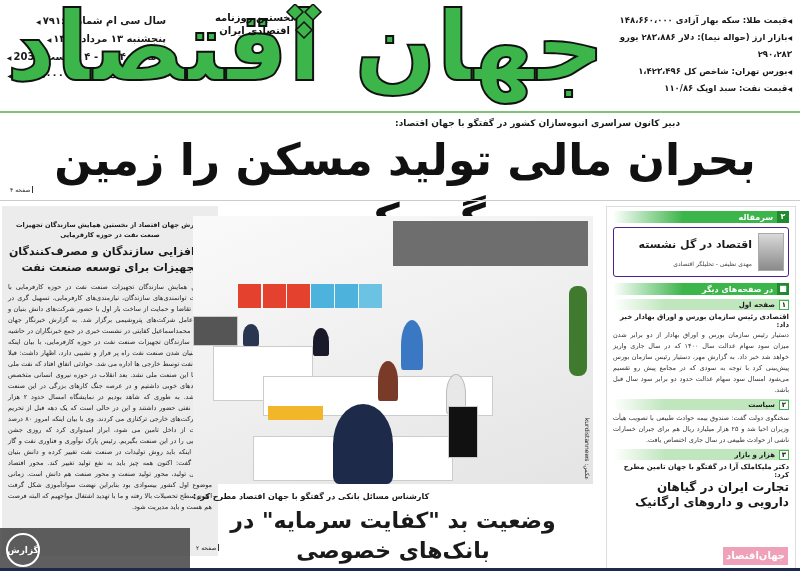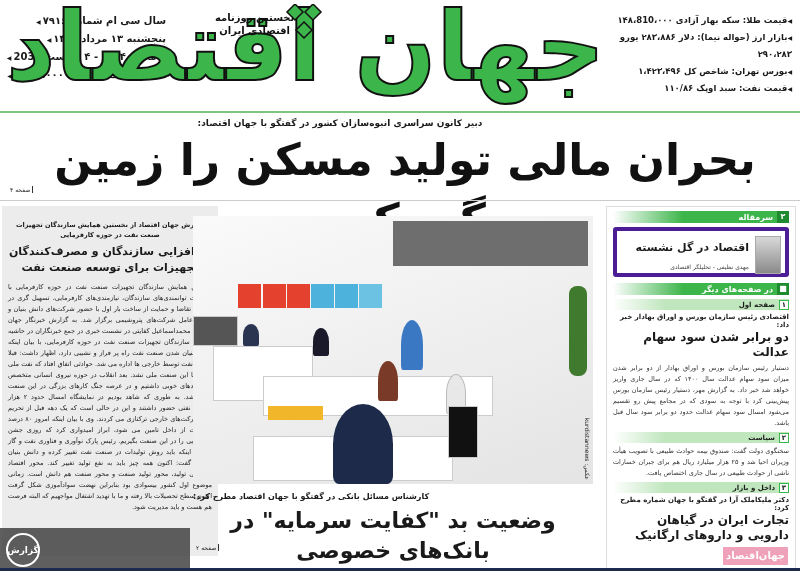--- a/index.html
+++ b/index.html
@@ -12,31 +12,31 @@
   .right-info { position: absolute; right: 8px; top: 12px; width: 190px; font-size: 8.5px; font-weight: bold; line-height: 17px; text-align: right; }
   .right-info div::before { content: "\25C0 "; font-size: 6px; }
 
   .logo { position: absolute; left: 175px; top: 0; width: 430px; height: 98px; }
   .logo-text { position: absolute; right: 0; top: -8px; font-family: "DejaVu Sans", sans-serif; font-size: 96px; font-weight: bold; color: #3cb54a; -webkit-text-stroke: 2px #111; letter-spacing: -6px; line-height: 110px; white-space: nowrap; }
   .logo-tagline { position: absolute; left: 40px; top: 11px; font-size: 10px; font-weight: bold; line-height: 13px; text-align: center; color: #111; }
   .diamonds { position: absolute; left: 110px; top: 4px; width: 40px; height: 36px; }
 
   .top-rule { position: absolute; top: 111px; left: 0; width: 800px; height: 2px; background: #7dc57a; }
 
-  .kicker-main { position: absolute; top: 118px; left: 0; width: 680px; text-align: center; font-size: 9px; font-weight: bold; }
+  .kicker-main { position: absolute; top: 118px; left: 0; width: 680px; text-align: right; font-size: 9px; font-weight: bold; }
   .headline-main { position: absolute; top: 130px; left: 40px; width: 730px; text-align: center; font-size: 44px; font-weight: bold; color: #111; line-height: 60px; letter-spacing: -1px; }
   .page-ref-main { position: absolute; left: 10px; top: 186px; font-size: 6px; border-right: 1px solid #333; padding-right: 2px; }
 
   .divider-h { position: absolute; top: 200px; left: 0; width: 800px; height: 1px; background: #ccc; }
 
   
   .right-col { position: absolute; top: 206px; right: 4px; width: 190px; height: 365px; border: 1px solid #ddd; padding: 4px 6px; font-size: 7px; }
   .sec-bar { height: 12px; background: linear-gradient(to left, #3cb54a 60%, #ffffff); display: flex; align-items: center; color: #fff; font-size: 8px; font-weight: bold; margin-bottom: 4px; }
   .sec-bar .num { background: #1f8a2e; width: 12px; height: 12px; text-align: center; line-height: 12px; margin-left: 4px; }
-  .editorial-box { border: 4px solid #4c1d95; border-radius: 3px; height: 50px; position: relative; margin-bottom: 6px; }
+  .editorial-box { border: 1px solid #4c1d95; border-radius: 3px; height: 50px; position: relative; margin-bottom: 6px; }
   .editorial-photo { position: absolute; right: 4px; top: 5px; width: 26px; height: 38px; background: linear-gradient(#d9d9d9, #8a8a8a); border: 1px solid #aaa; }
   .editorial-title { position: absolute; right: 36px; top: 10px; font-size: 11px; font-weight: bold; }
   .editorial-author { position: absolute; right: 36px; top: 32px; font-size: 6px; color: #444; }
   .sub-bar { height: 11px; background: linear-gradient(to left, #bfe6bd 70%, #ffffff); display: flex; align-items: center; font-size: 7px; font-weight: bold; margin: 3px 0; }
   .sub-bar .num { background: #fff; border: 1px solid #3cb54a; width: 10px; height: 10px; text-align: center; line-height: 9px; margin-left: 4px; font-size: 7px; }
   .item-kicker { font-size: 7px; font-weight: bold; margin: 3px 0 1px; }
   .item-title { font-size: 12px; font-weight: bold; margin-bottom: 3px; line-height: 15px; }
   .item-body { font-size: 6.5px; line-height: 11px; color: #333; text-align: justify; }
 
   
@@ -81,21 +81,21 @@
       <polygon points="28,0 36,8 28,16 20,8" fill="#3cb54a" stroke="#111" stroke-width="1.5"></polygon>
       <polygon points="19,18 27,26 19,34 11,26" fill="#3cb54a" stroke="#111" stroke-width="1.5"></polygon>
     </svg>
     <div class="logo-tagline">
       <div>نخستین روزنامه</div>
       <div>اقتصادی ایران</div>
     </div>
   </div>
 
   <div class="right-info">
-    <div>قیمت طلا: سکه بهار آزادی ۱۴۸،810،۰۰۰</div>
+    <div>قیمت طلا: سکه بهار آزادی ۱۴۸،۶۶۰،۰۰۰</div>
     <div>بازار ارز (حواله نیما): دلار ۲۸۳،۸۸۶ یورو ۲۹۰،۲۸۳</div>
     <div>بورس تهران: شاخص کل ۱،۴۲۳،۴۹۶</div>
     <div>قیمت نفت: سبد اوپک ۱۱۰/۸۶</div>
   </div>
 </div>
 
 <div class="top-rule"></div>
 
 <div class="kicker-main">دبیر کانون سراسری انبوه‌سازان کشور در گفتگو با جهان اقتصاد:</div>
 <div class="headline-main">بحران مالی تولید مسکن را زمین گیر کرد</div>
@@ -153,38 +153,37 @@
     <span class="num">■</span>
     <span>در صفحه‌های دیگر</span>
   </div>
 
   <div>
     <div class="sub-bar">
       <span class="num">۱</span>
       <span>صفحه اول</span>
     </div>
     <div class="item-kicker">اقتصادی رئیس سازمان بورس و اوراق بهادار خبر داد:</div>
-    <div class="item-title">دو برابر شدن سود سهام عدالت</div>
     <div class="item-body">دستیار رئیس سازمان بورس و اوراق بهادار از دو برابر شدن میزان سود سهام عدالت سال ۱۴۰۰ که در سال جاری واریز خواهد شد خبر داد. به گزارش مهر، دستیار رئیس سازمان بورس پیش‌بینی کرد با توجه به سودی که در مجامع پیش رو تقسیم می‌شود امسال سود سهام عدالت حدود دو برابر سود سال قبل باشد.</div>
   </div>
 
   <div>
     <div class="sub-bar">
       <span class="num">۲</span>
       <span>سیاست</span>
     </div>
     <div class="item-body">سخنگوی دولت گفت: صندوق بیمه حوادث طبیعی با تصویب هیأت وزیران احیا شد و ۲۵ هزار میلیارد ریال هم برای جبران خسارات ناشی از حوادث طبیعی در سال جاری اختصاص یافت.</div>
   </div>
 
   <div>
     <div class="sub-bar">
       <span class="num">۳</span>
-      <span>داخل و بازار</span>
+      <span>هزار و بازار</span>
     </div>
-    <div class="item-kicker">دکتر ملیکاملک آرا در گفتگو با جهان شماره مطرح کرد:</div>
+    <div class="item-kicker">دکتر ملیکاملک آرا در گفتگو با جهان تامین مطرح کرد:</div>
     <div class="item-title">تجارت ایران در گیاهان دارویی و داروهای ارگانیک</div>
 
   </div>
 </div>
 
 <div class="pink-stamp">جهان‌اقتصاد</div>
 
 <div class="watermark">
   <div class="wm-logo">گزارش</div>
 </div>

